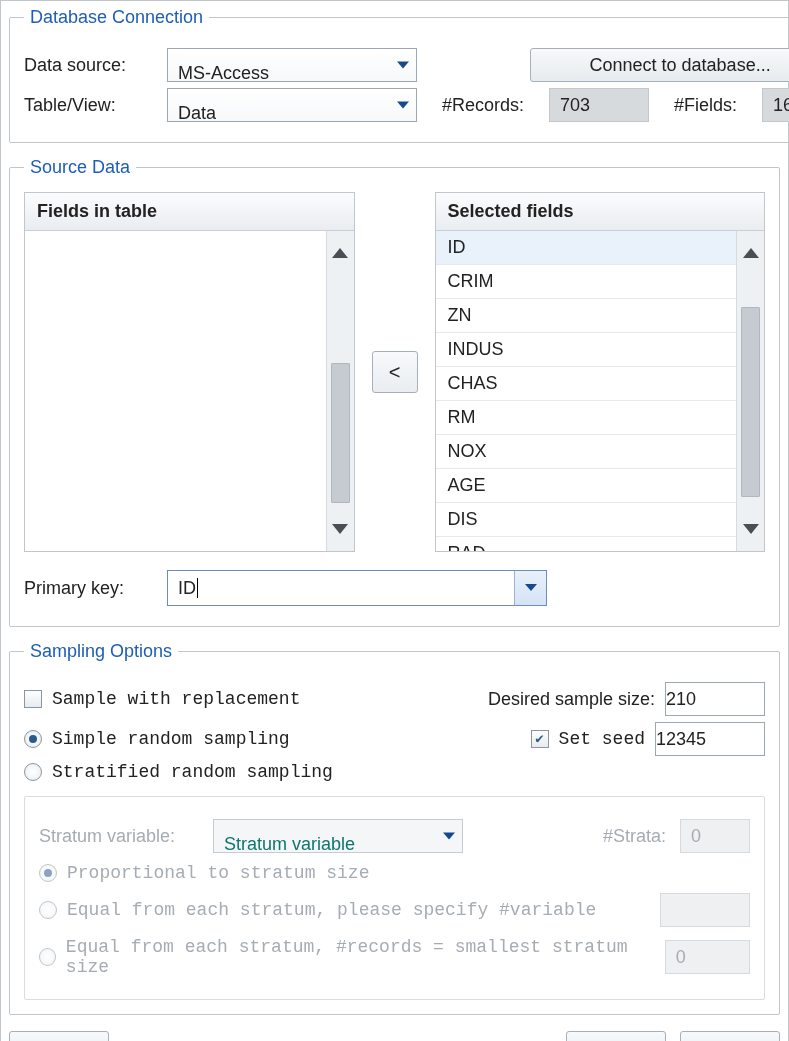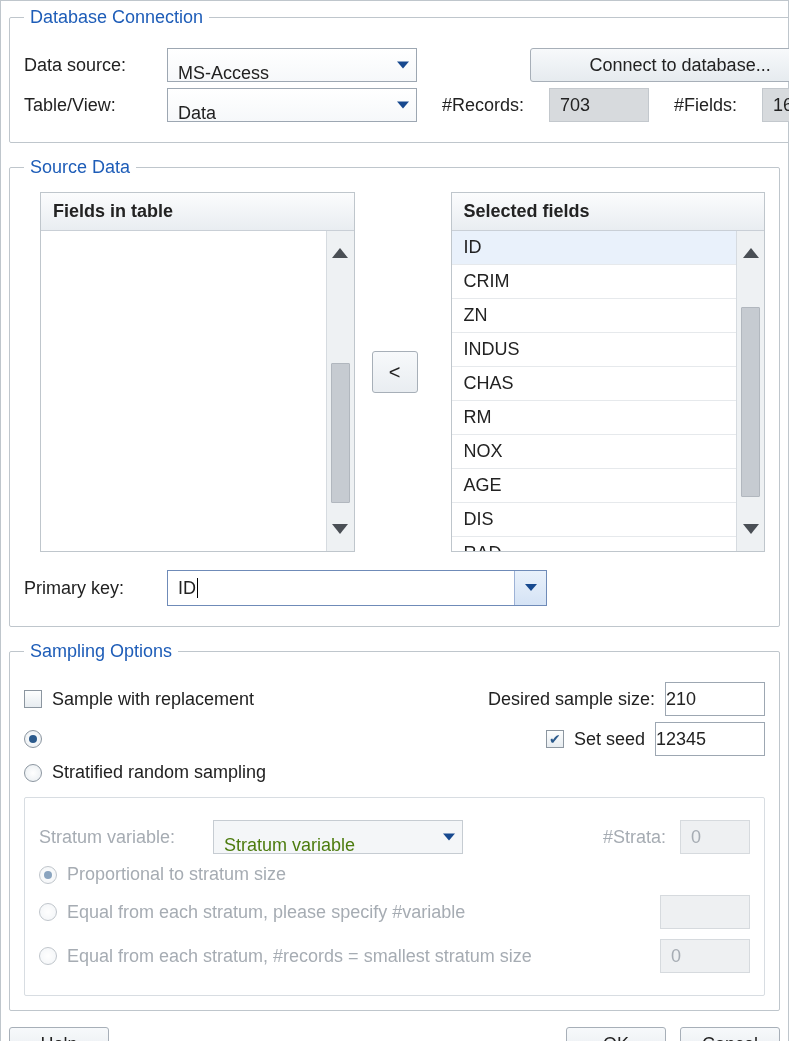--- a/index.html
+++ b/index.html
@@ -97,21 +97,20 @@
     margin-bottom: 18px;
   }
   .listpanel {
     position: relative;
     border: 1px solid #bfc6cc;
     background: #fff;
     flex: 1 1 0;
     height: 360px;
     display: flex;
     flex-direction: column;
-    margin-left: 16px;
   }
   .listhead {
     background: linear-gradient(#fbfcfd,#e9edf1);
     border-bottom: 1px solid #c9cfd6;
     font-weight: bold;
     padding: 8px 12px;
   }
   .listbody {
     flex: 1;
     overflow: hidden;
@@ -194,20 +193,21 @@
     background: linear-gradient(#e9f1fb,#d5e3f5);
     display: flex; align-items: center; justify-content: center;
   }
   .pk-combo .cursor {
     display:inline-block; width:1px; height:20px; background:#000; margin-left:1px;
   }
   
   .chk, .rdo {
     display: inline-flex; align-items: center; gap: 10px;
     cursor: default;
+    font-family: Liberation Mono, monospace;
   }
   .chkbox {
     width: 18px; height: 18px;
     border: 1px solid #8c96a0;
     background: linear-gradient(#fdfefe,#e7ecf0);
     display: inline-flex; align-items: center; justify-content: center;
   }
   .chkbox.checked::after {
     content: "✔";
     font-size: 14px;
@@ -230,21 +230,21 @@
   
   .subgroup {
     border: 1px solid #d8dde2;
     border-radius: 2px;
     padding: 12px 14px 12px 14px;
     margin-top: 14px;
   }
   .sg-row {
     display: flex; align-items: center; gap: 14px; margin: 10px 0;
   }
-  .combo.dis { color:#4d7c0f; border-color:#c6ccd2; background:#f4f6f8; }
+  .combo.dis { color:#0f766e; border-color:#c6ccd2; background:#f4f6f8; }
   .robox.dis, .input.dis { color:#a6acb3; background:#eef0f2; border-color:#d6dade; }
   .footer {
     display: flex; gap: 14px; margin-top: 16px;
   }
   .footer .btn { width: 100px; }
 </style>
 </head>
 <body>
 
 <div class="frame">
@@ -378,20 +378,21 @@
         <span class="label">Desired sample size:</span>
         <span class="input" style="width:100px">
             <span>210</span>
           </span>
       </span>
     </div>
 
     <div class="row" style="justify-content:space-between">
       <span class="rdo">
         <span class="rdobox checked"></span>
+        <span>Simple random sampling</span>
       </span>
       <span style="display:flex; align-items:center; gap:10px">
         <span class="chk">
           <span class="chkbox checked"></span>
           <span>Set seed</span>
         </span>
         <span class="input" style="width:110px">
             <span>12345</span>
           </span>
       </span>

